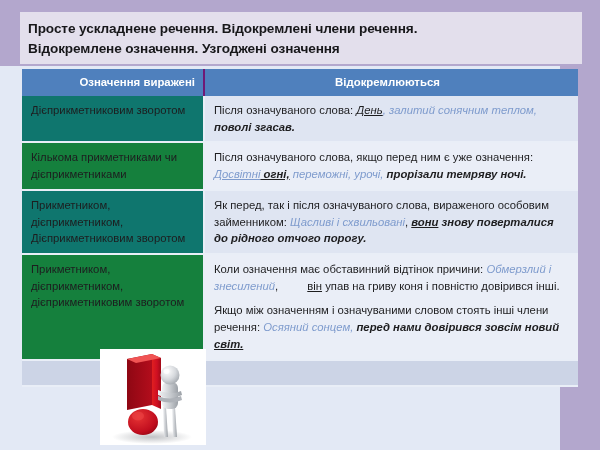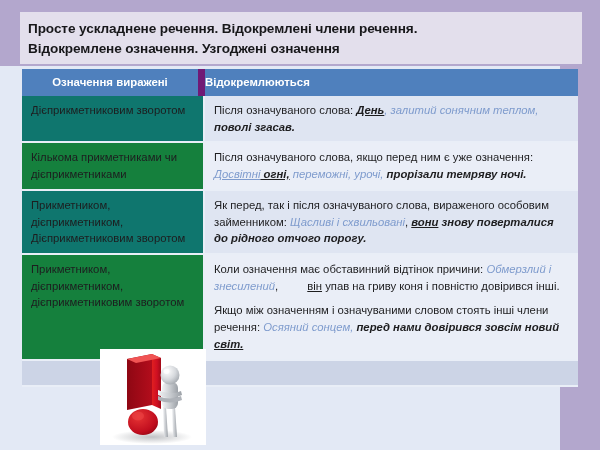--- a/index.html
+++ b/index.html
@@ -54,27 +54,27 @@
   }
   #grammar-table col.c1 { width: 183px; }
   #grammar-table col.c2 { width: 373px; }
 
   #grammar-table th {
     background: #4f80bd;
     color: #ffffff;
     font-size: 11.4px;
     font-weight: bold;
     padding: 6px 8px 7px 8px;
+    text-align: right;
+    vertical-align: middle;
+    border-right: 2px solid #701a75;
+    height: 27px;
+  }
+  #grammar-table th.th-right {
     text-align: center;
-    vertical-align: middle;
-    border-right: 7px solid #701a75;
-    height: 27px;
-  }
-  #grammar-table th.th-right {
-    text-align: left;
     border-right: none;
     padding-left: 0;
     margin-top: 8px;
   }
 
   #grammar-table td {
     font-size: 11.3px;
     color: #1d1d1f;
     vertical-align: top;
     padding: 6px 9px 6px 9px;
@@ -92,21 +92,21 @@
 
   tr.row-empty td { height: 26px; padding: 0; }
   tr.row-empty td.col-a { background: #ccd4e6; }
   tr.row-empty td.col-b { background: #ccd4e6; }
 
   .cell-para { margin: 0; }
   .cell-para + .cell-para { margin-top: 8px; }
 
   
   .bi   { font-weight: bold; font-style: italic; }
-  .biu  { font-weight: bold; font-style: italic; text-decoration: underline; text-align: right; }
+  .biu  { font-weight: normal; font-style: italic; text-decoration: underline; text-align: right; }
   .blu  { font-style: italic; color: #7e9bcd; }
   .bluu { font-style: italic; color: #7e9bcd; text-decoration: underline; }
   .biuu { font-weight: bold; font-style: italic; text-decoration: underline; }
   .u    { text-decoration: underline; margin-left: 26px; }
 
   
   #warning-picture {
     position: absolute;
     left: 100px; top: 341px;
     width: 106px; height: 96px;

